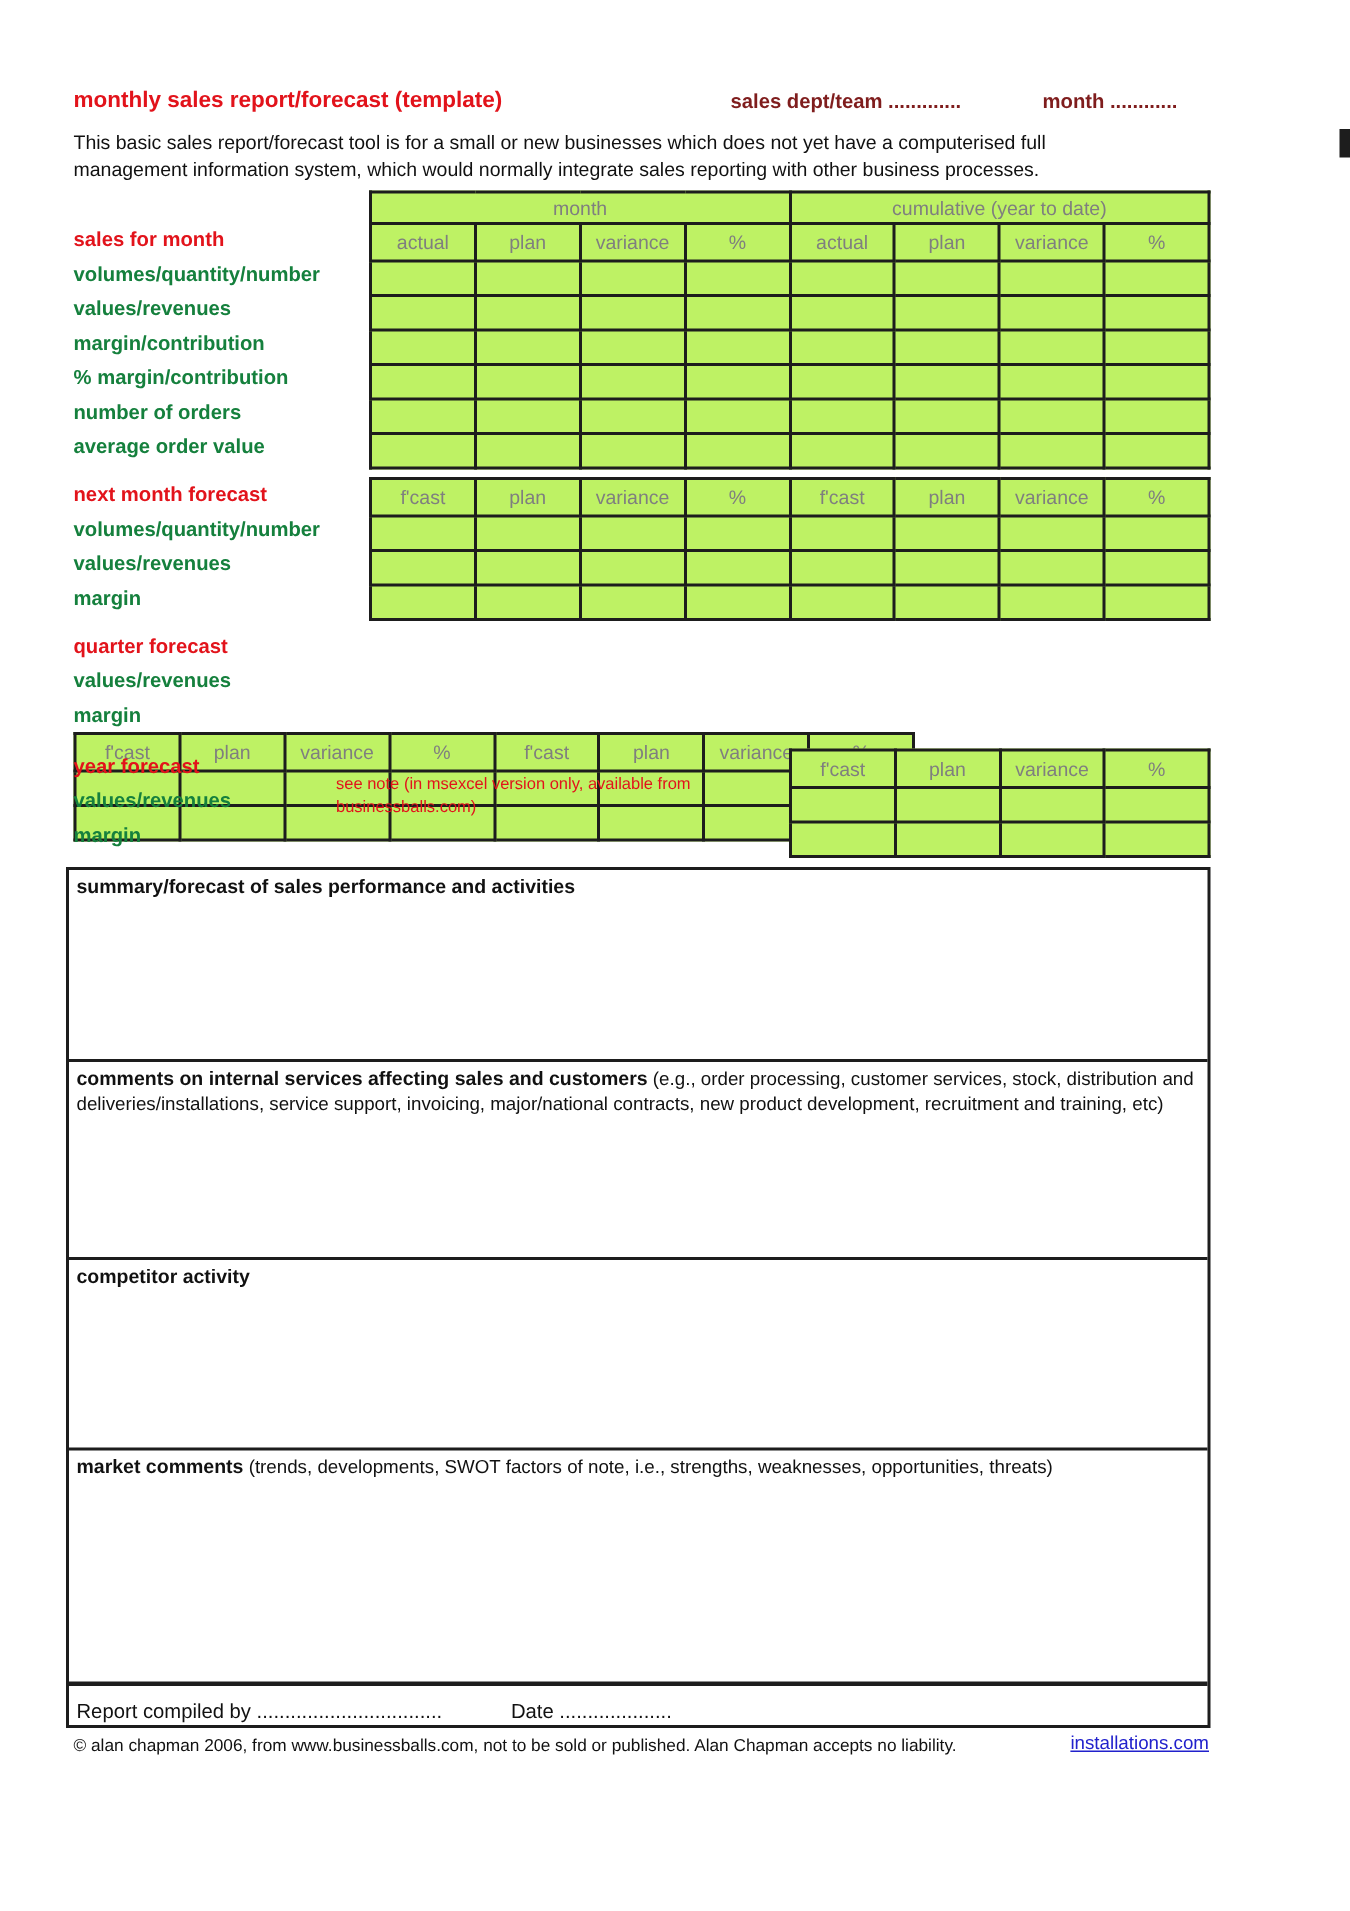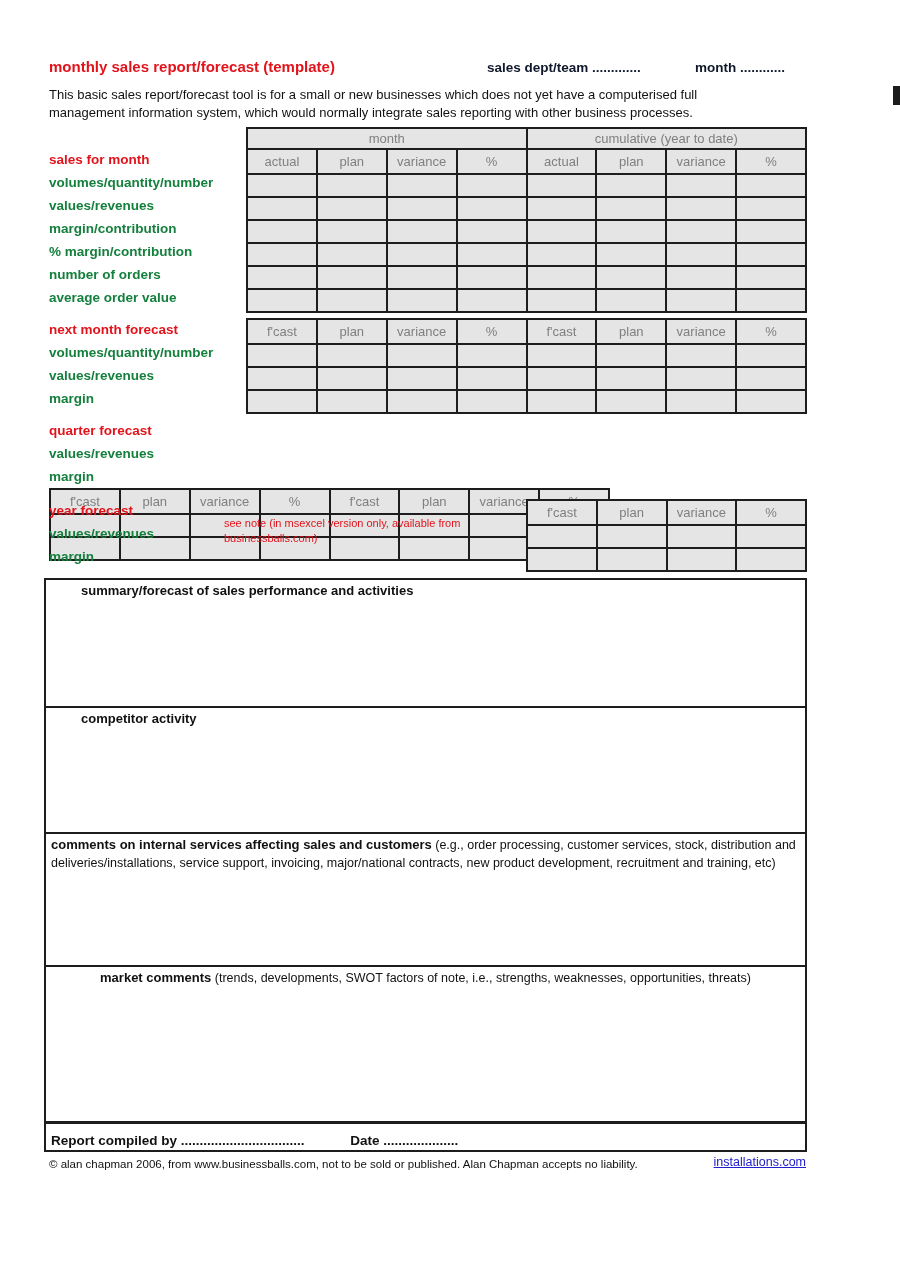--- a/index.html
+++ b/index.html
@@ -10,36 +10,36 @@
     height: 1274px;
     background: #ffffff;
     font-family: "Liberation Sans", sans-serif;
     color: #111;
     overflow: hidden;
   }
   .abs { position: absolute; }
 
   
   .title { font-size: 15px; font-weight: bold; color: #e2131b; }
-  .hfield { font-size: 13.5px; font-weight: bold; color: #0f172a; white-space: nowrap; }
+  .hfield { font-size: 13.5px; font-weight: bold; color: #7f1d1d; white-space: nowrap; }
   .intro { font-size: 13px; line-height: 1.42; color: #111; }
   .intro span { display: block; white-space: nowrap; }
 
   
   .labels { width: 197px; flex: none; }
   .lbl-spacer { height: 21px; }
   .lbl {
     display: block; height: 23px; line-height: 23px;
     font-size: 13.5px; font-weight: bold; white-space: nowrap; color: #15803d;
   }
   .lbl.red { color: #e2131b; }
 
   
   .sec { display: flex; align-items: flex-start; }
-  table { border-collapse: collapse; table-layout: fixed; background: #e5e5e5; }
+  table { border-collapse: collapse; table-layout: fixed; background: #bef264; }
   .grid { width: 561px; flex: none; }
   .grid-half { width: 281px; }
   th, td { border: 2px solid #1d1d1d; padding: 0; }
   th {
     font-weight: normal; font-size: 13px; color: #7f7f7f;
     text-align: center; height: 25px;
   }
   tr.group th { height: 21px; }
   td { height: 23px; }
 
@@ -49,25 +49,25 @@
   }
 
   
   .bigbox {
     border: 2px solid #1d1d1d;
     display: flex; flex-direction: column;
   }
   .bb-sec { position: relative; padding: 2px 5px; }
   .bb-sec + .bb-sec { border-top: 2px solid #1d1d1d; }
   .bb-sec.thick-top { border-top: 3px solid #1d1d1d; }
-  .bb-title { font-size: 13px; font-weight: bold; color: #111; line-height: 1.35; margin-left: 30px; }
+  .bb-title { font-size: 13px; font-weight: bold; color: #111; line-height: 1.35; }
   .bb-text { font-size: 12.5px; color: #111; line-height: 1.38; }
   .bb-text b { font-size: 13px; }
   .fill-area { position: absolute; left: 0; right: 0; bottom: 0; }
-  .compiled { padding-top: 9px; font-size: 13.5px; font-weight: bold; white-space: nowrap; }
+  .compiled { padding-top: 9px; font-size: 13.5px; font-weight: normal; white-space: nowrap; }
   .compiled .date-part { margin-left: 42px; }
 
   
   .copyright { font-size: 11.5px; color: #111; white-space: nowrap; }
   .bblink {
     font-size: 12.5px; color: #2121cc; text-decoration: underline; white-space: nowrap;
   }
   .artifact { background: #1d1d1d; }
 </style>
 </head>
@@ -311,29 +311,29 @@
           </tr>
       </tbody>
     </table>
   </div>
 
   <div class="abs bigbox" style="left:44px; top:578px; width:763px; height:574px;">
     <div class="bb-sec" style="height:129px;">
       <div class="bb-title">summary/forecast of sales performance and activities</div>
       <div class="fill-area" style="top:22px;"></div>
     </div>
+    <div class="bb-sec" style="height:136px;">
+      <div class="bb-text"><b>comments on internal services affecting sales and customers</b><span> (e.g., order processing, customer services, stock, distribution and deliveries/installations, service support, invoicing, major/national contracts, new product development, recruitment and training, etc)</span></div>
+      <div class="fill-area" style="top:62px;"></div>
+    </div>
     <div class="bb-sec" style="height:130px;">
       <div class="bb-title">competitor activity</div>
       <div class="fill-area" style="top:22px;"></div>
     </div>
-    <div class="bb-sec" style="height:136px;">
-      <div class="bb-text"><b>comments on internal services affecting sales and customers</b><span> (e.g., order processing, customer services, stock, distribution and deliveries/installations, service support, invoicing, major/national contracts, new product development, recruitment and training, etc)</span></div>
-      <div class="fill-area" style="top:62px;"></div>
-    </div>
-    <div class="bb-sec" style="height:160px;text-align:center;">
+    <div class="bb-sec" style="height:160px;">
       <div class="bb-text"><b>market comments</b><span> (trends, developments, SWOT factors of note, i.e., strengths, weaknesses, opportunities, threats)</span></div>
       <div class="fill-area" style="top:22px;"></div>
     </div>
     <div class="bb-sec thick-top compiled" style="flex:1;">
       <span>Report compiled by  .................................</span>
       <span class="date-part">Date ....................</span>
     </div>
   </div>
 
   <div class="abs copyright" style="left:49px; top:1158px;">© alan chapman 2006, from www.businessballs.com, not to be sold or published. Alan Chapman accepts no liability.</div>

